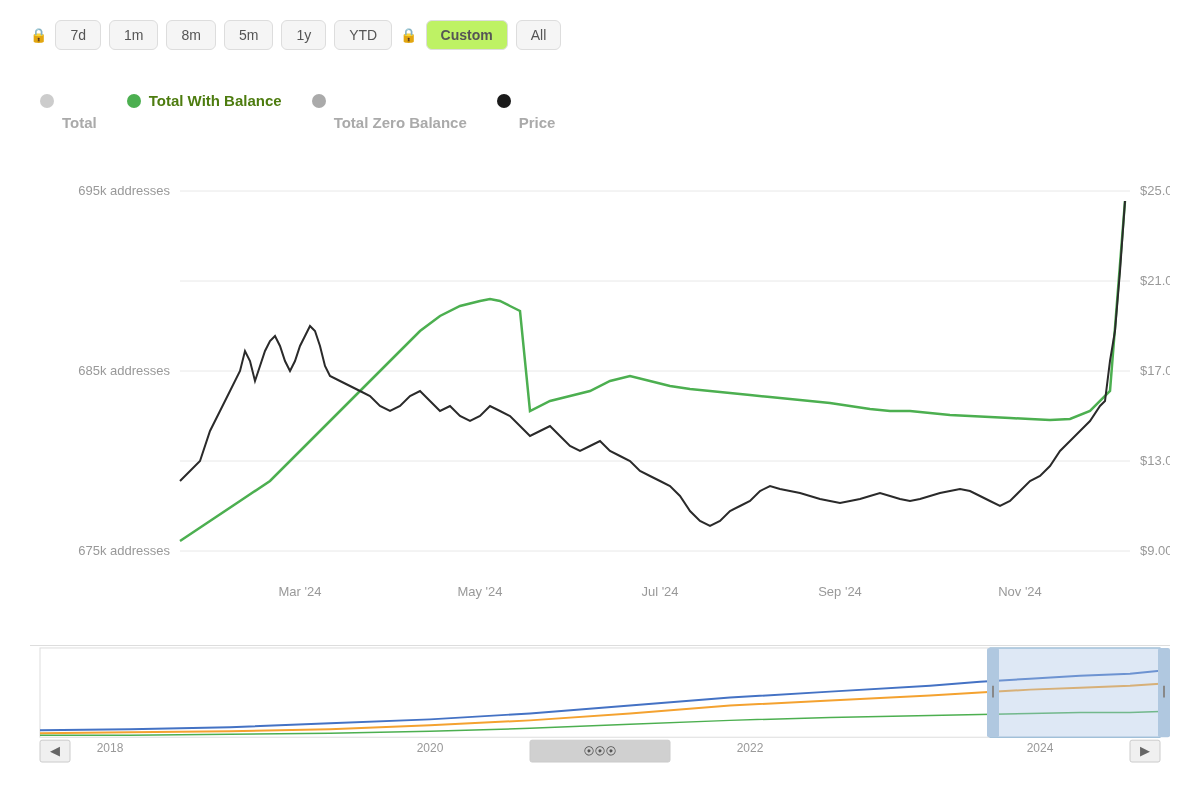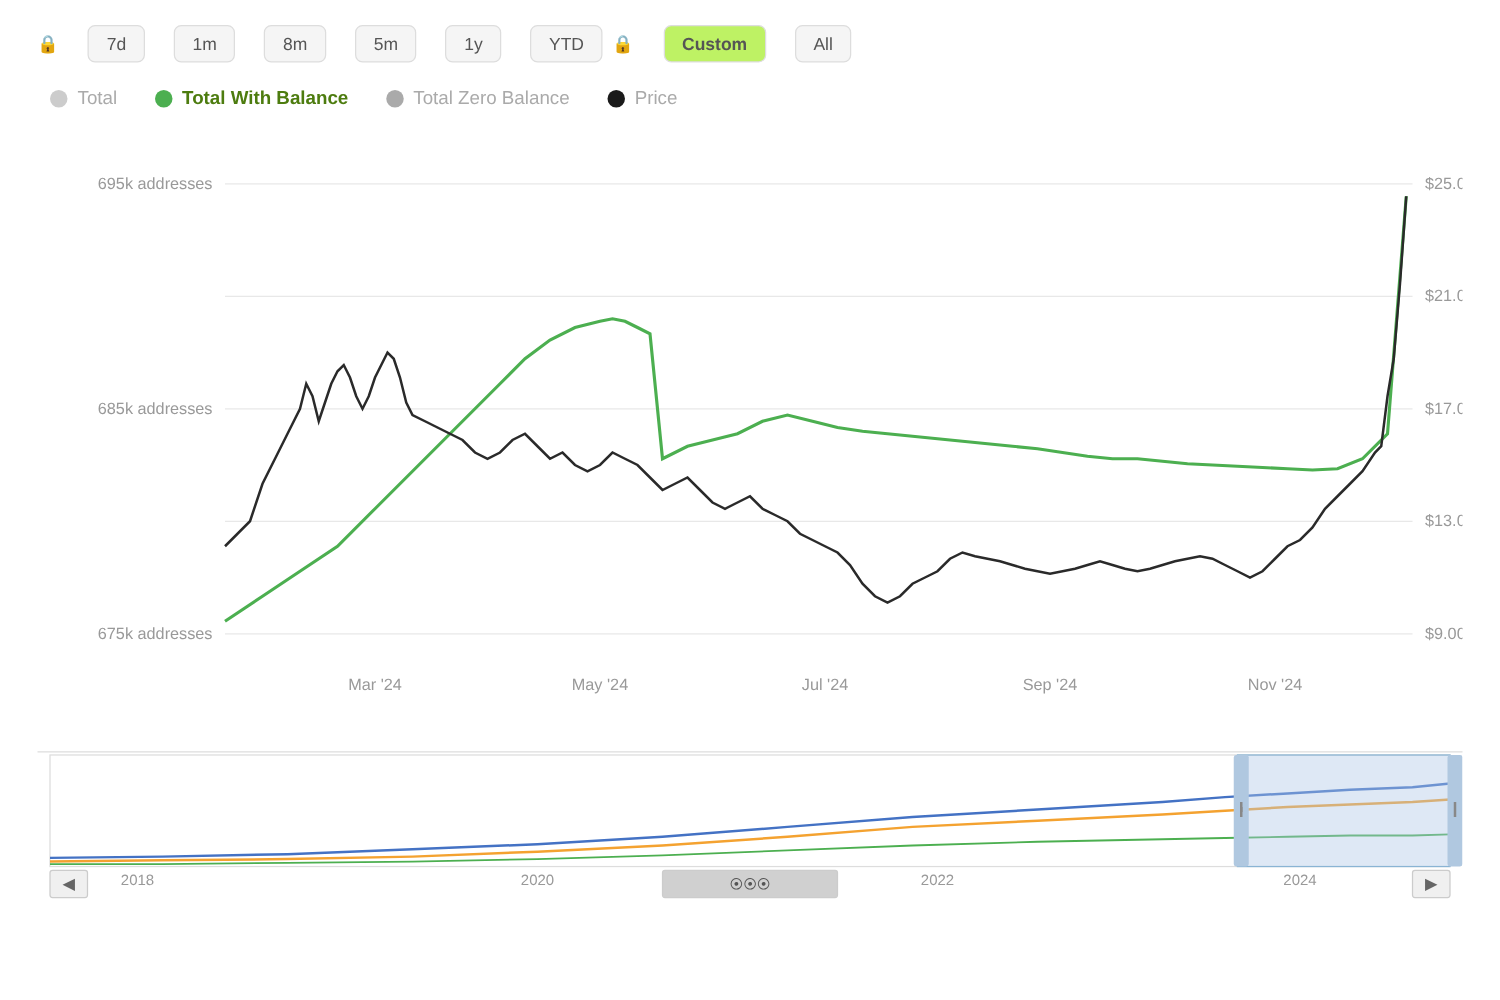--- a/index.html
+++ b/index.html
@@ -28,21 +28,20 @@
     }
     .filter-btn {
       padding: 6px 14px;
       border: 1px solid #ddd;
       border-radius: 6px;
       background: #f5f5f5;
       color: #555;
       cursor: pointer;
       font-size: 14px;
       font-weight: 500;
-      margin-left: 15px;
     }
     .lock-icon {
       font-size: 14px;
       color: #888;
     }
     
     .legend {
       display: flex;
       align-items: center;
       gap: 30px;
@@ -59,21 +58,22 @@
       width: 14px;
       height: 14px;
       border-radius: 50%;
     }
     .legend-label-active {
       color: #4d7c0f;
       font-weight: 700;
     }
     .legend-label-inactive {
       color: #aaa;
-      font-weight: 400;
+      font-weight: 700;
+      margin-top: 44px;
     }
     .main-chart {
       width: 100%;
       height: 490px;
       position: relative;
     }
     svg.main-svg {
       width: 100%;
       height: 100%;
     }

